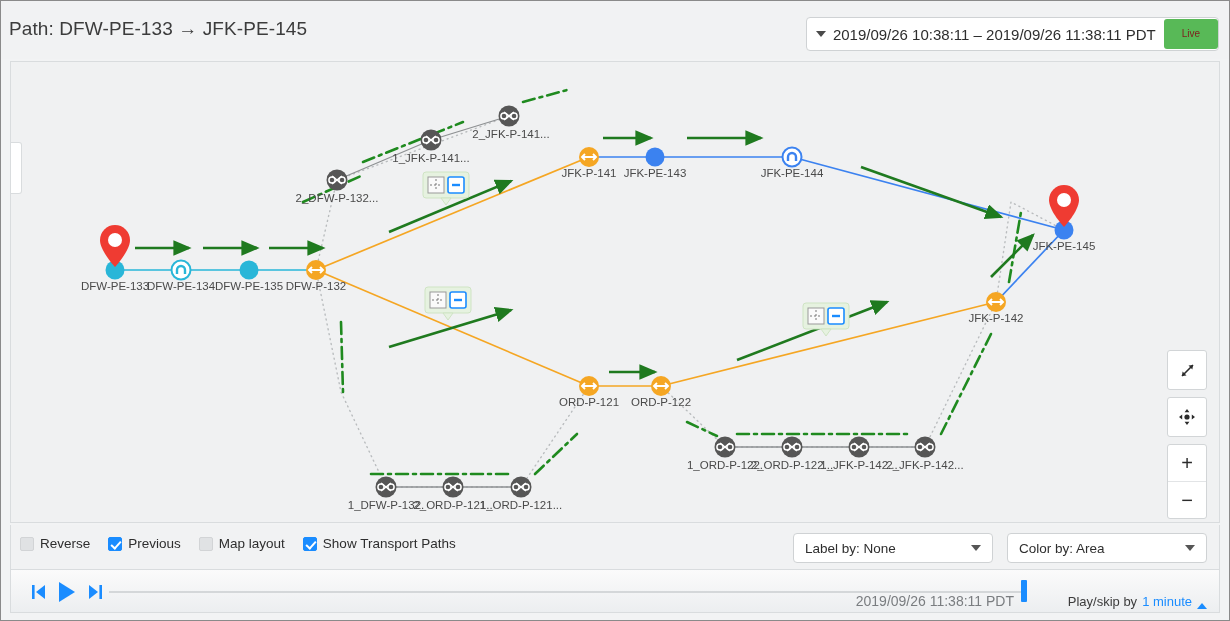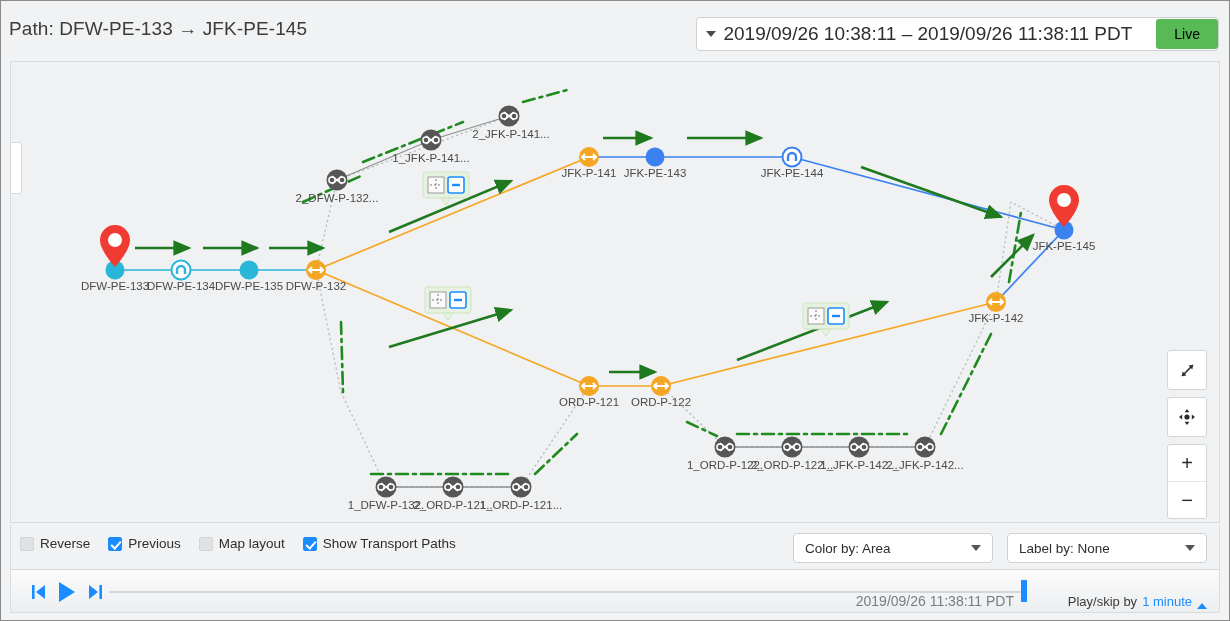--- a/index.html
+++ b/index.html
@@ -10,22 +10,22 @@
     -webkit-font-smoothing:antialiased;
   }
   .app{position:relative;width:1230px;height:621px;box-sizing:border-box;border:1px solid #8a8a8a;background:#f2f3f4;}
 
   
   .header{position:absolute;left:0;top:0;width:1228px;height:58px;background:#f1f2f3;}
   .page-title{position:absolute;left:8px;top:17px;font-size:19px;color:#3c3c3c;letter-spacing:.1px;text-align:right;}
   .timebar{position:absolute;right:10px;top:16px;height:32px;display:flex;align-items:center;
     border:1px solid #cfd2d4;border-radius:4px;background:#fff;overflow:hidden;}
   .tb-caret{display:inline-block;margin:0 7px 0 9px;width:0;height:0;border-left:5px solid transparent;border-right:5px solid transparent;border-top:6px solid #4a4a4a;}
-  .tb-text{font-size:19px;color:#2e2e2e;padding-right:24px;white-space:nowrap;}
-  .tb-live{background:#58b957;color:#000000;font-size:14px;padding:0 18px;height:30px;line-height:30px;border-radius:3px;margin:0;}
+  .tb-text{font-size:15px;color:#2e2e2e;padding-right:8px;white-space:nowrap;}
+  .tb-live{background:#58b957;color:#7f1d1d;font-size:10px;padding:0 18px;height:30px;line-height:30px;border-radius:3px;margin:0;}
 
   
   .canvas{position:absolute;left:9px;top:60px;width:1210px;height:462px;background:#f0f1f2;border:1px solid #d9dcde;box-sizing:border-box;overflow:hidden;}
   .side-handle{position:absolute;left:0px;top:80px;width:10px;height:50px;background:#ffffff;border:1px solid #d9dcde;border-left:none;border-radius:0 3px 3px 0;z-index:9;}
   svg.graph{position:absolute;left:0;top:0;width:1208px;height:460px;}
 
   .nlabel{font-family:"Liberation Sans",sans-serif;font-size:11.5px;fill:#4a4a4a;text-anchor:middle;}
   .tlabel{font-family:"Liberation Sans",sans-serif;font-size:11.5px;fill:#4a4a4a;text-anchor:middle;}
 
   
@@ -325,25 +325,25 @@
         <span class="box"></span>
         <span>Map layout</span>
       </label>
       <label class="chk">
         <span class="box on"></span>
         <span>Show Transport Paths</span>
       </label>
     </div>
     <div class="selects">
       <div class="sel">
-        <span>Color by: Area</span>
+        <span>Label by: None</span>
         <span class="car"></span>
       </div>
       <div class="sel">
-        <span>Label by: None</span>
+        <span>Color by: Area</span>
         <span class="car"></span>
       </div>
     </div>
   </div>
 
   <div class="player">
     <div class="pbtns">
       <svg width="16" height="20" viewBox="0 0 16 20">
         <rect x="1" y="3" width="2.6" height="14" fill="#1a8cff"></rect>
         <path d="M14,3 L14,17 L5,10 Z" fill="#1a8cff"></path>

